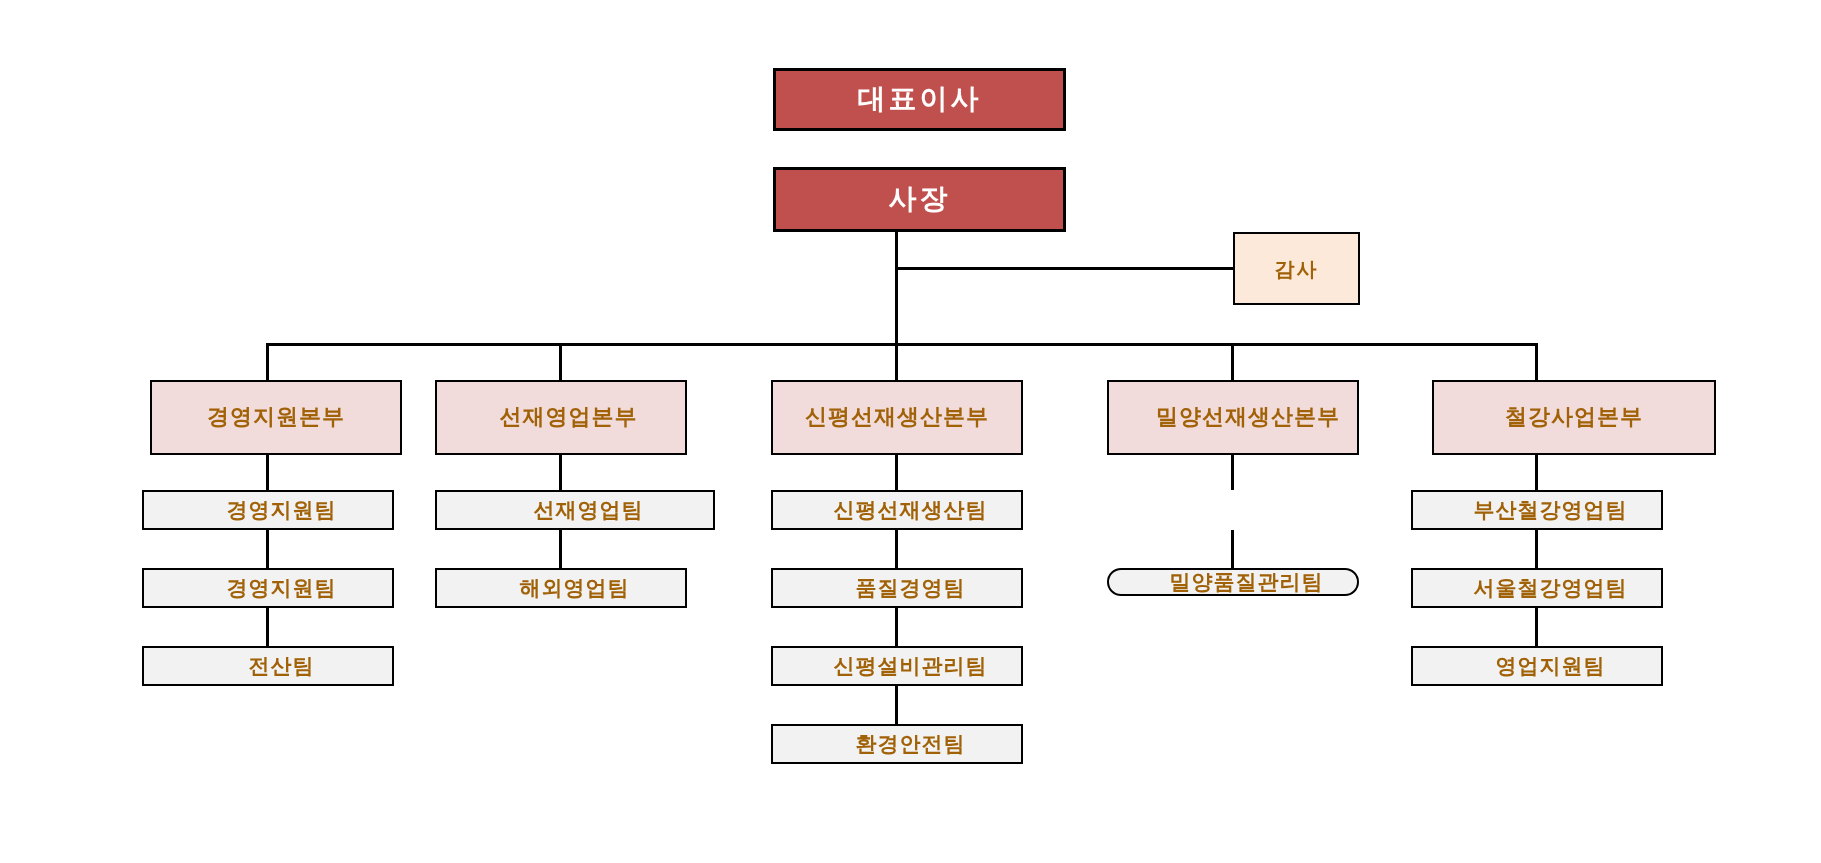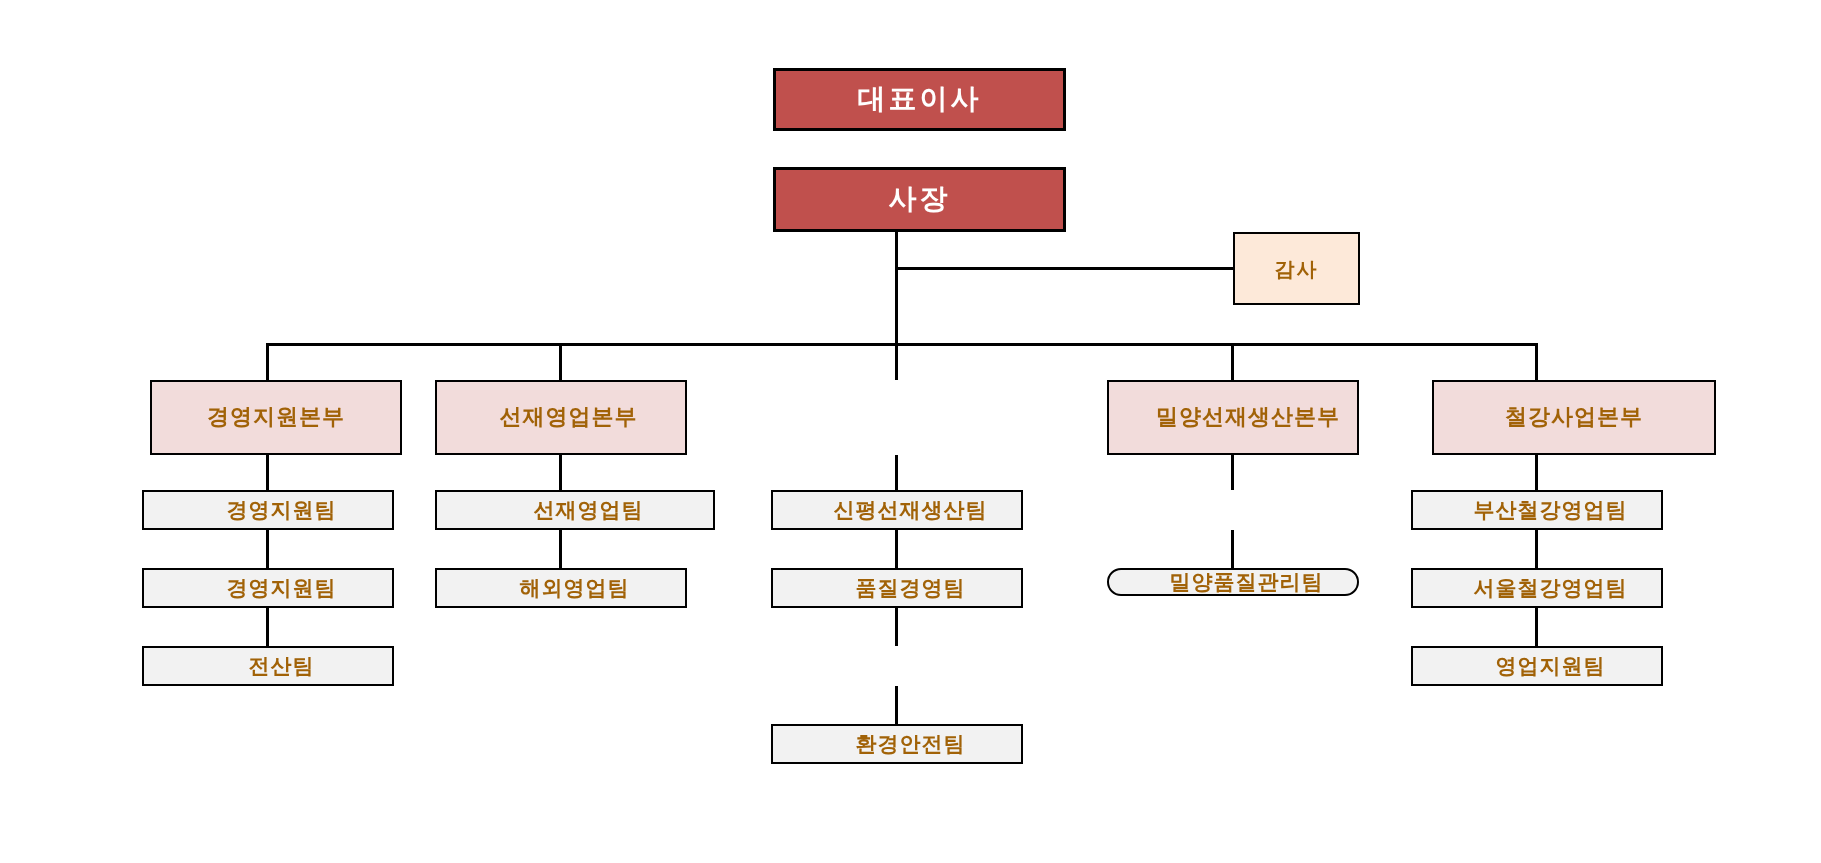--- a/index.html
+++ b/index.html
@@ -73,25 +73,27 @@
   <div class="box team" style="left:142px;top:568px;width:252px;height:40px;">경영지원팀</div>
   <div class="vline" style="left:266px;top:608px;height:38px;"></div>
   <div class="box team" style="left:142px;top:646px;width:252px;height:40px;">전산팀</div>
 
   <div class="box division" style="left:435px;top:380px;width:252px;height:75px;padding-left:15px;">선재영업본부</div>
   <div class="vline" style="left:559px;top:455px;height:35px;"></div>
   <div class="box team" style="left:435px;top:490px;width:280px;height:40px;">선재영업팀</div>
   <div class="vline" style="left:559px;top:530px;height:38px;"></div>
   <div class="box team" style="left:435px;top:568px;width:252px;height:40px;">해외영업팀</div>
 
+  <div class="box division" style="left:771px;top:380px;width:252px;height:75px;">신평선재생산본부</div>
   <div class="vline" style="left:895px;top:455px;height:35px;"></div>
   <div class="box team" style="left:771px;top:490px;width:252px;height:40px;">신평선재생산팀</div>
   <div class="vline" style="left:895px;top:530px;height:38px;"></div>
   <div class="box team" style="left:771px;top:568px;width:252px;height:40px;">품질경영팀</div>
   <div class="vline" style="left:895px;top:608px;height:38px;"></div>
+  <div class="box team" style="left:771px;top:646px;width:252px;height:40px;">신평설비관리팀</div>
   <div class="vline" style="left:895px;top:686px;height:38px;"></div>
   <div class="box team" style="left:771px;top:724px;width:252px;height:40px;">환경안전팀</div>
 
   <div class="box division" style="left:1107px;top:380px;width:252px;height:75px;padding-left:30px;">밀양선재생산본부</div>
   <div class="vline" style="left:1231px;top:455px;height:35px;"></div>
   <div class="vline" style="left:1231px;top:530px;height:38px;"></div>
   <div class="box team" style="left:1107px;top:568px;width:252px;height:28px;border-radius:19px;">밀양품질관리팀</div>
 
   <div class="box division" style="left:1432px;top:380px;width:284px;height:75px;">철강사업본부</div>
   <div class="vline" style="left:1535px;top:455px;height:35px;"></div>

